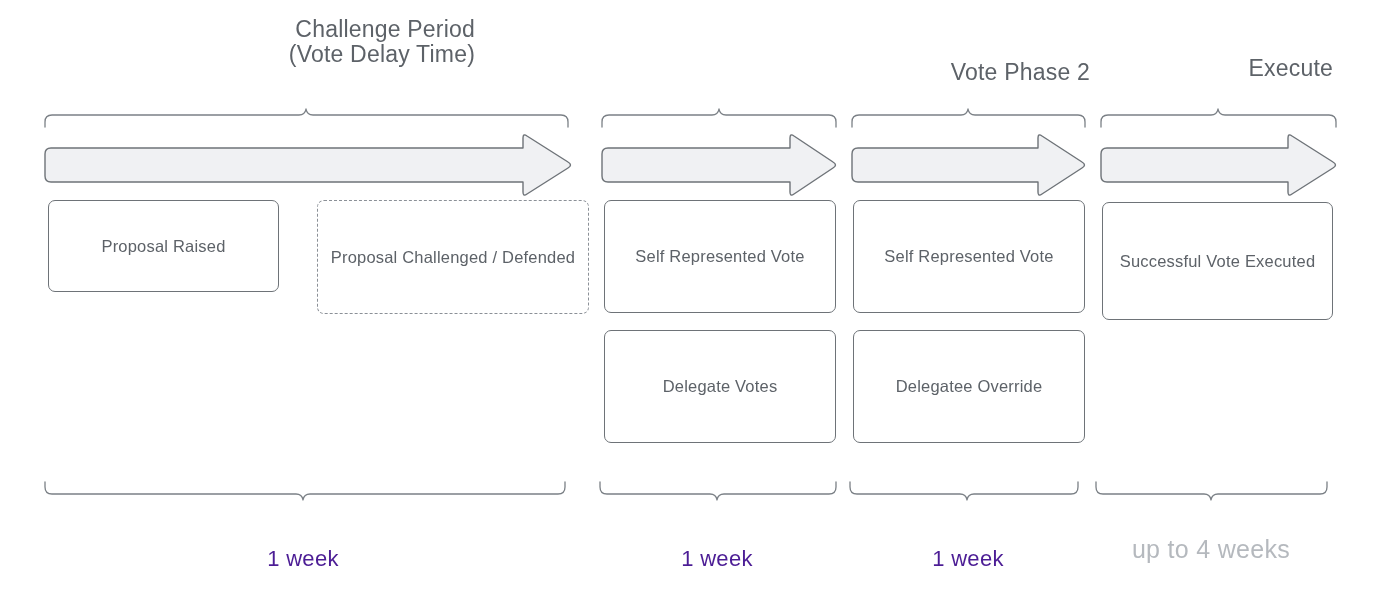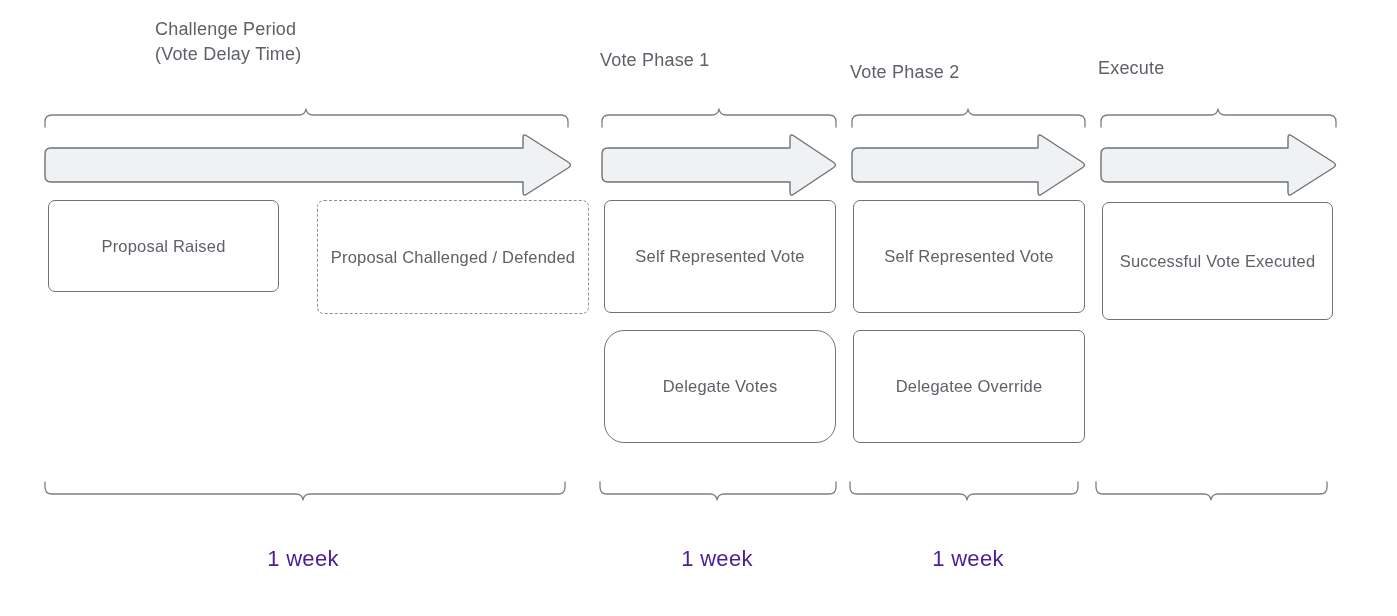--- a/index.html
+++ b/index.html
@@ -17,23 +17,23 @@
 
   #canvas {
     position: absolute;
     left: 0; top: 0;
     width: 1397px;
     height: 616px;
   }
 
   .phase-title {
     position: absolute;
-    text-align: left;
+    text-align: right;
     color: #5d6268;
-    font-size: 18px;
+    font-size: 23px;
     line-height: 25px;
     letter-spacing: 0.2px;
     white-space: pre-line;
   }
 
   .node-box {
     position: absolute;
     box-sizing: border-box;
     background: #ffffff;
     border: 1px solid #6e7378;
@@ -77,21 +77,20 @@
   svg.overlay * { pointer-events: auto; }
 </style>
 </head>
 <body>
 
 <div id="canvas">
 
   <div class="phase-title" style="left:155px; top:17px; width:320px;">Challenge Period
 (Vote Delay Time)</div>
 
-  <div class="phase-title" style="left:600px; top:48px; width:240px;">Vote Phase 1</div>
 
   <div class="phase-title" style="left:850px; top:60px; width:240px;">Vote Phase 2</div>
 
   <div class="phase-title" style="left:1098px; top:48px; width:235px;margin-top:8px;">Execute</div>
 
   <svg class="overlay" viewBox="0 0 1397 616" xmlns="http://www.w3.org/2000/svg">
     <defs>
       <style>
         .brace { fill:none; stroke:#7b8086; stroke-width:1.3; stroke-linecap:round; stroke-linejoin:round; }
         .arrowshape { fill:#f0f1f3; stroke:#6e7378; stroke-width:1.4; stroke-linejoin:round; }
@@ -124,30 +123,31 @@
   </svg>
 
   <div class="node-box" style="left:48px; top:200px; width:231px; height:92px;">Proposal Raised</div>
 
   <div class="node-box dashed" style="left:317px; top:200px; width:272px; height:114px;">Proposal Challenged /
 Defended</div>
 
   <div class="node-box" style="left:604px; top:200px; width:232px; height:113px;">Self Represented
 Vote</div>
 
-  <div class="node-box" style="left:604px; top:330px; width:232px; height:113px;border-radius:20px;">Delegate Votes</div>
+  <div class="node-box" style="left:604px; top:330px; width:232px; height:113px;">Delegate Votes</div>
 
   <div class="node-box" style="left:853px; top:200px; width:232px; height:113px;">Self Represented
 Vote</div>
 
   <div class="node-box" style="left:1102px; top:202px; width:231px; height:118px;">Successful Vote
 Executed</div>
 
   <div class="node-box" style="left:853px; top:330px; width:232px; height:113px;">Delegatee Override</div>
 
   <div class="duration-label" style="left:183px; top:546px; width:240px;">1 week</div>
 
   <div class="duration-label" style="left:597px; top:546px; width:240px;">1 week</div>
 
   <div class="duration-label" style="left:848px; top:546px; width:240px;">1 week</div>
 
+  <div class="duration-label muted" style="left:1091px; top:535px; width:240px;">up to 4 weeks</div>
 
 </div>
 
 </body></html>

